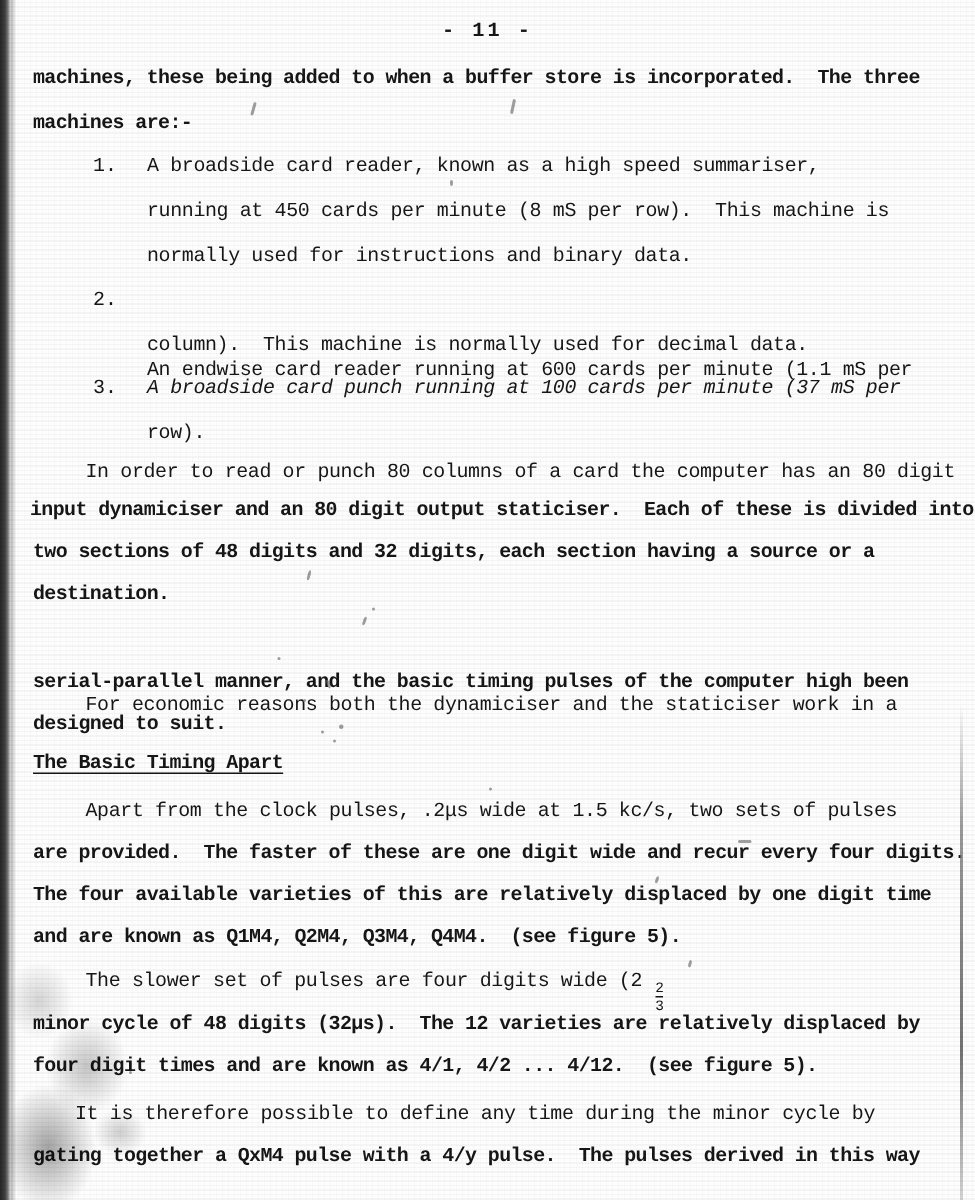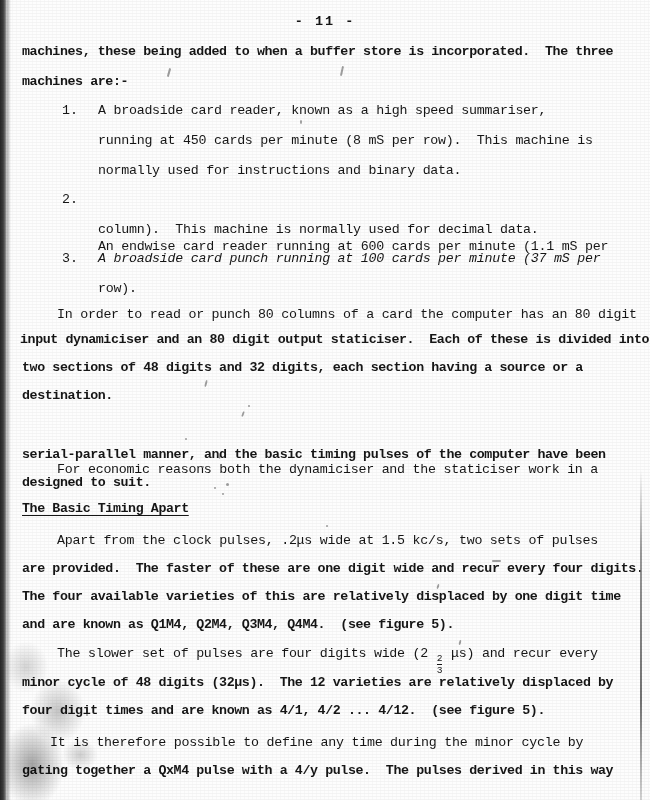--- a/index.html
+++ b/index.html
@@ -154,31 +154,31 @@
     <div class="num" style="left:62px; top:251px;">3.</div>
     <div class="line" style="left:98px; top:251px;font-style:italic;">A broadside card punch running at 100 cards per minute (37 mS per</div>
     <div class="line" style="left:98px; top:281px;">row).</div>
 
     <div class="line" style="left:57px; top:307px;">In order to read or punch 80 columns of a card the computer has an 80 digit</div>
     <div class="line heavy" style="left:20px; top:332px;">input dynamiciser and an 80 digit output staticiser.  Each of these is divided into</div>
     <div class="line heavy" style="left:22px; top:360px;">two sections of 48 digits and 32 digits, each section having a source or a</div>
     <div class="line heavy" style="left:22px; top:388px;">destination.</div>
 
     <div class="line" style="left:57px; top:418px;margin-top:44px;">For economic reasons both the dynamiciser and the staticiser work in a</div>
-    <div class="line heavy" style="left:22px; top:447px;">serial-parallel manner, and the basic timing pulses of the computer have been</div>
+    <div class="line heavy" style="left:22px; top:447px;">serial-parallel manner, and the basic timing pulses of the computer high been</div>
     <div class="line heavy" style="left:22px; top:475px;">designed to suit.</div>
 
     <div class="line heading heavy" style="left:22px; top:501px;">The Basic Timing Apart</div>
 
     <div class="line" style="left:57px; top:533px;text-align:center;">Apart from the clock pulses, .2μs wide at 1.5 kc/s, two sets of pulses</div>
     <div class="line heavy" style="left:22px; top:561px;">are provided.  The faster of these are one digit wide and recur every four digits.</div>
     <div class="line heavy" style="left:22px; top:589px;">The four available varieties of this are relatively displaced by one digit time</div>
     <div class="line heavy" style="left:22px; top:617px;">and are known as Q1M4, Q2M4, Q3M4, Q4M4.  (see figure 5).</div>
 
-    <div class="line" style="left:57px; top:646px;"><span>The slower set of pulses are four digits wide (2 </span><span class="frac"><span class="num-t">2</span><span class="bar"></span><span class="den">3</span></span><span> μs) and recur every</span></div>
+    <div class="line" style="left:57px; top:646px;"><span>The slower set of pulses are four digits wide (2 </span><span class="frac"><span class="num-t">2</span><span class="bar"></span><span class="den">3</span></span></div>
     <div class="line heavy" style="left:22px; top:675px;">minor cycle of 48 digits (32μs).  The 12 varieties are relatively displaced by</div>
     <div class="line heavy" style="left:22px; top:703px;">four digit times and are known as 4/1, 4/2 ... 4/12.  (see figure 5).</div>
 
     <div class="line" style="left:50px; top:735px;">It is therefore possible to define any time during the minor cycle by</div>
     <div class="line heavy" style="left:22px; top:763px;">gating together a QxM4 pulse with a 4/y pulse.  The pulses derived in this way</div>
 
   </div>
 
   <div class="edge-left"></div>
   <div class="edge-left-inner"></div>

